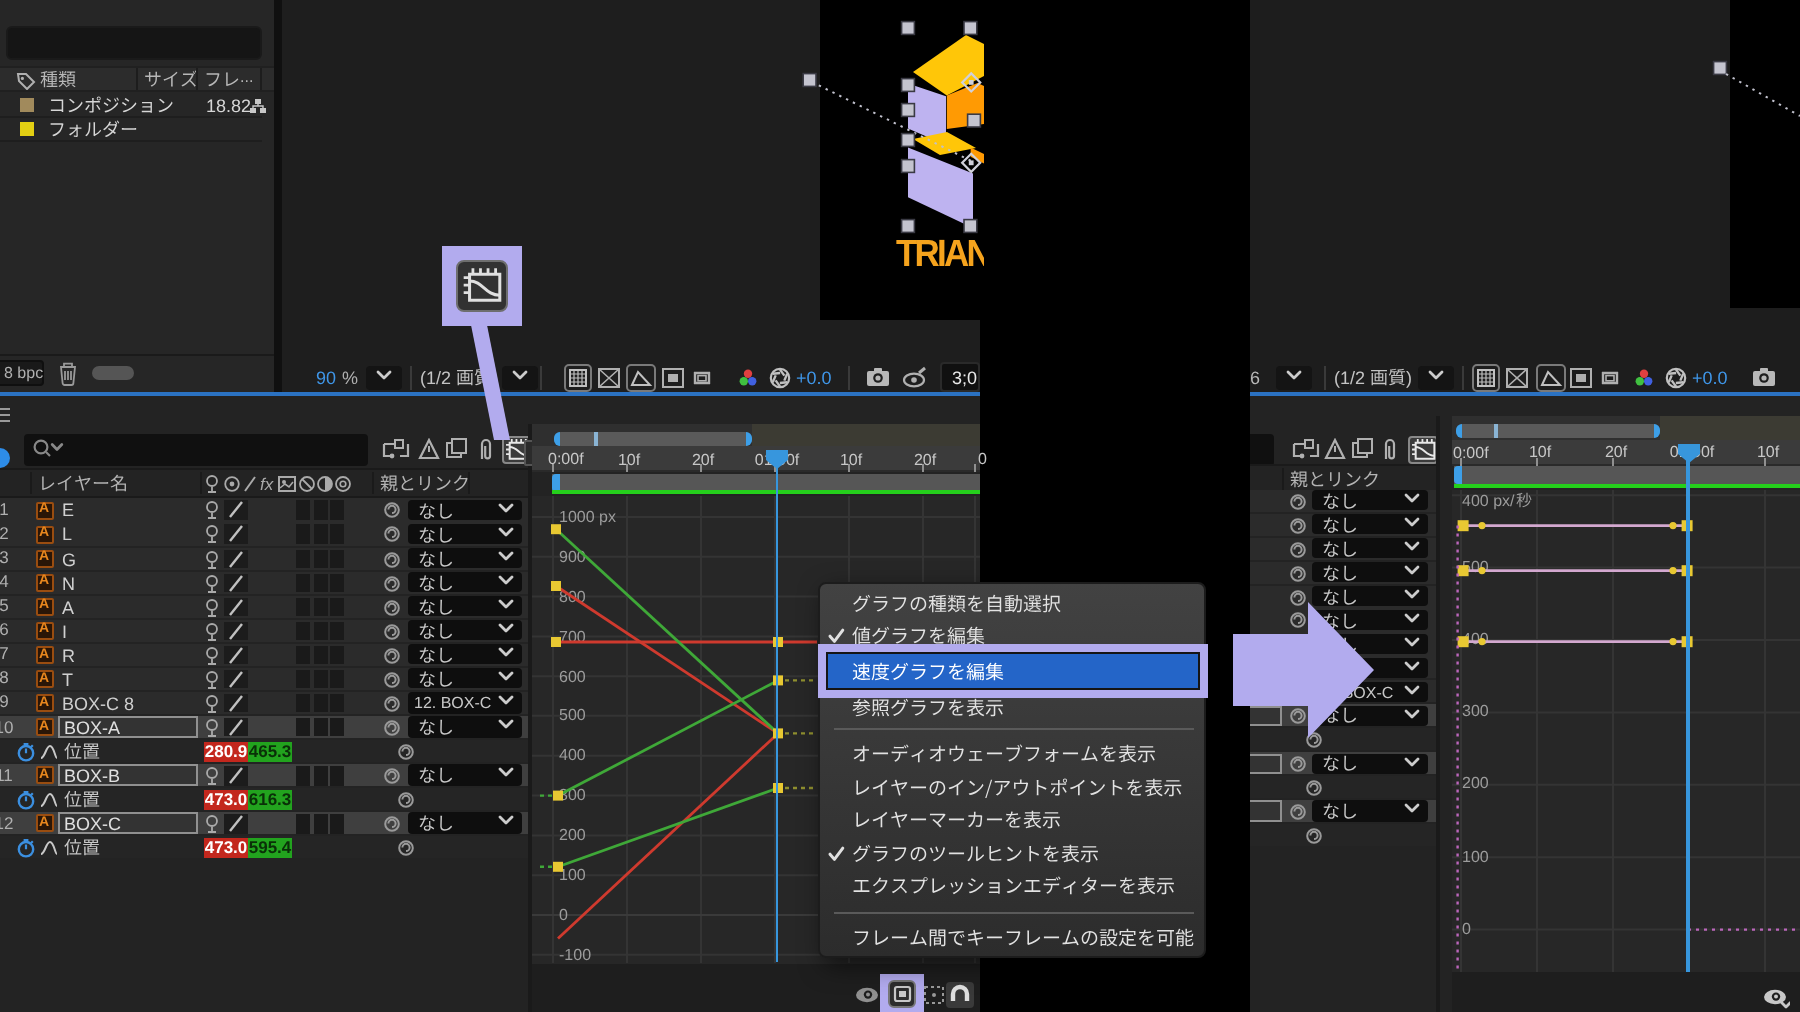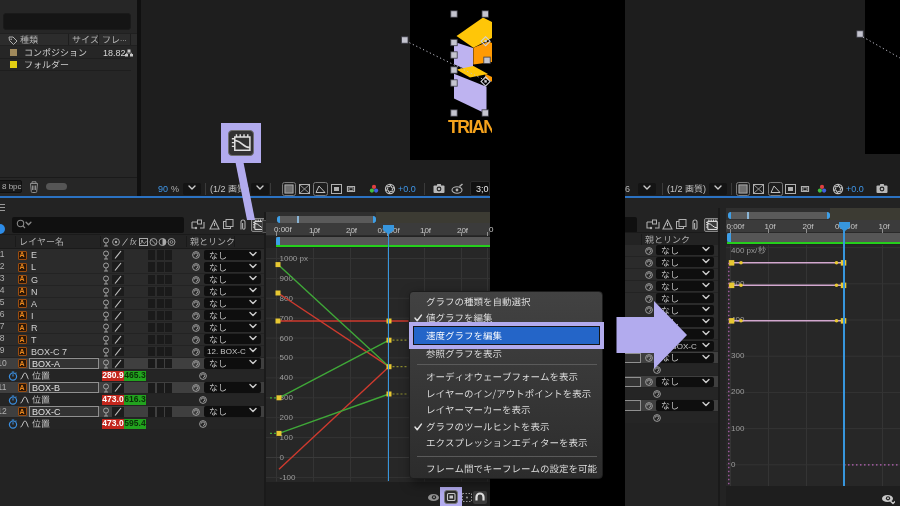--- a/index.html
+++ b/index.html
@@ -469,21 +469,21 @@
       <use href="#j25" x="0"></use>
       <use href="#j26" x="1000"></use>
     </svg>
 <svg style="position:absolute;left:245.0px;top:334.1px;" width="16.0" height="10.4" viewBox="0 0 16.0 10.4">
       <path d="M5.0 2.5 l3.0 3.0 l3.0 -3.0" stroke="#ccc" stroke-width="1.4" fill="none" stroke-linecap="round" stroke-linejoin="round"></path>
     </svg>
 <div style="position:absolute;left:0.0px;top:345.8px;width:264.0px;height:11.2px;background:#2b2b2b"></div>
 <div style="position:absolute;left:2.0px;top:351.4px;transform:translate(-50%,-50%);font-size:8.5px;line-height:9.5px;color:#b0b0b0;font-weight:400;white-space:pre;">9</div>
 <div style="position:absolute;left:17.5px;top:347.0px;width:9.0px;height:9.0px;background:#2a1607;border:1px solid #9a4d10;border-radius:1px"></div>
 <div style="position:absolute;left:22.0px;top:351.6px;transform:translate(-50%,-50%);font-size:7.0px;line-height:8.0px;color:#e8871e;font-weight:700;white-space:pre;">A</div>
-<div style="position:absolute;left:31.0px;top:346.8px;font-size:9.0px;line-height:11.0px;color:#d0d0d0;font-weight:400;white-space:pre;">BOX-C 7</div>
+<div style="position:absolute;left:31.0px;top:346.8px;font-size:9.0px;line-height:11.0px;color:#d0d0d0;font-weight:400;white-space:pre;">BOX-C 8</div>
 <svg style="position:absolute;left:103.0px;top:346.8px;" width="8.0" height="10.0" viewBox="0 0 8.0 10.0">
       <path d="M3 1 a2.5 2.5 0 0 1 0 5 a2.5 2.5 0 0 1 0 -5 M3 6 v3 M1 9 h4" stroke="#aaa" stroke-width="0.9" fill="none"></path>
     </svg>
 <div style="position:absolute;left:112.0px;top:346.8px;width:12.0px;height:9.5px;background:#1c1c1c"></div>
 <svg style="position:absolute;left:112.0px;top:346.8px;" width="12.0" height="9.5" viewBox="0 0 12.0 9.5">
       <path d="M9 1 L3 8.5" stroke="#c0c0c0" stroke-width="1.2"></path>
     </svg>
 <div style="position:absolute;left:148.0px;top:346.8px;width:7.0px;height:9.5px;background:#1a1a1a"></div>
 <div style="position:absolute;left:156.5px;top:346.8px;width:7.0px;height:9.5px;background:#1a1a1a"></div>
 <div style="position:absolute;left:165.0px;top:346.8px;width:7.0px;height:9.5px;background:#1a1a1a"></div>

